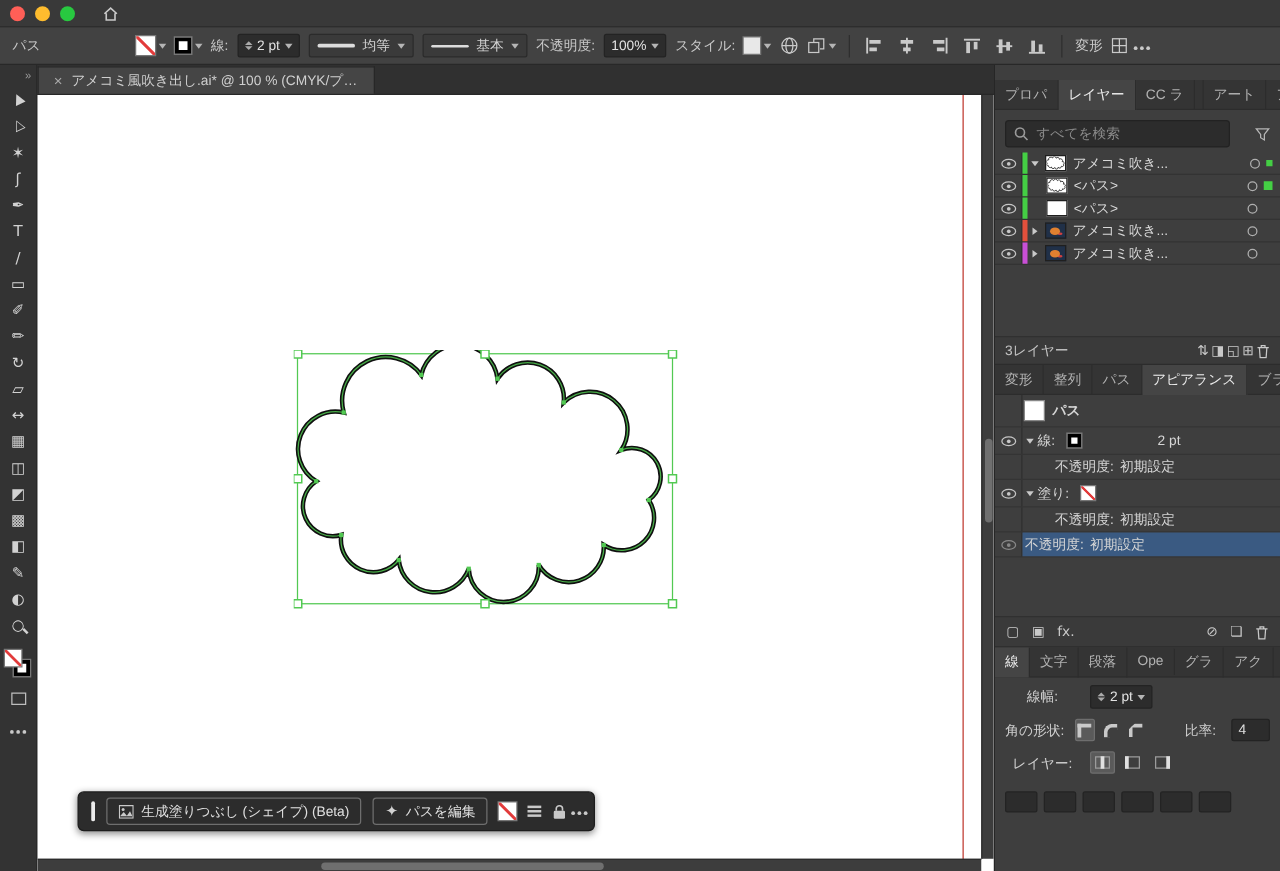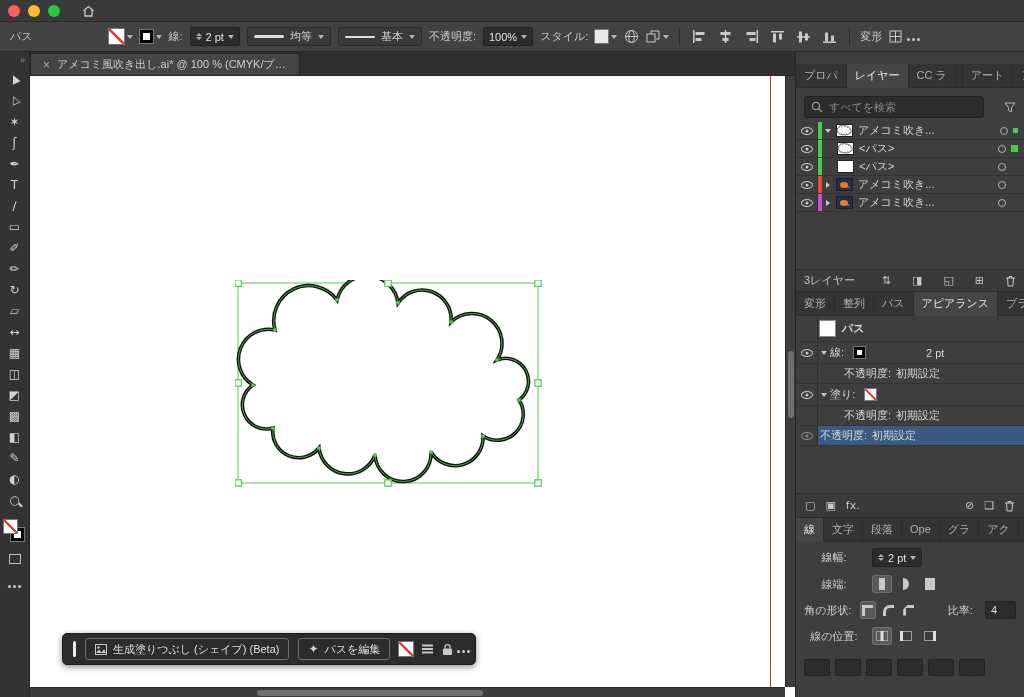--- a/index.html
+++ b/index.html
@@ -107,21 +107,21 @@
   .tri-r{width:0;height:0;border-top:3.5px solid transparent;border-bottom:3.5px solid transparent;border-left:4.5px solid #c9c9c9}
   .indent{width:13px}
   .thumb{width:17px;height:13px;background:#fff;border:1px solid #1f1f1f;margin:0 5px 0 2px;display:flex;align-items:center;justify-content:center;overflow:hidden}
   .thumb.dark{background:#203048;position:relative}
   .blob{position:absolute;left:3px;top:3px;width:8px;height:6px;border-radius:50%;background:#e08030;box-shadow:4px 2px 0 -2px #d04040}
   .lname{flex:1;color:#d8d8d8;white-space:nowrap;overflow:hidden;text-overflow:ellipsis}
   .target{width:8px;height:8px;border:1px solid #b0b0b0;border-radius:50%;margin-left:5px}
   .selbox{width:7px;height:7px;margin-left:5px}
   .selbox.sm{width:5px;height:5px}
   .layers-spacer{height:58px;border-bottom:1px solid #2c2c2c}
-  .lfooter{height:22px;display:flex;align-items:center;padding:0 8px;gap:21px;border-bottom:1px solid #2c2c2c;background:#3a3a3a}
+  .lfooter{height:22px;display:flex;align-items:center;padding:0 8px;gap:2px;border-bottom:1px solid #2c2c2c;background:#3a3a3a}
   .lstatus{color:#c3c3c3;margin-right:auto}
   .fico{font-family:"DejaVu Sans",sans-serif;font-size:11px;color:#c9c9c9;line-height:1}
   
   .ap-body{background:#3e3e3e}
   .ap-row{display:flex;align-items:center;height:22px;border-bottom:1px solid #343434}
   .ap-row.sub{height:20px}
   .ap-head{height:26px}
   .bigsw{width:15px;height:15px;background:#fff;box-shadow:0 0 0 1px #888;margin:0 7px 0 2px}
   .ap-lbl{color:#d6d6d6;margin-right:5px}
   .ap-val{color:#d6d6d6}
@@ -638,47 +638,35 @@
         <span class="cb-input">
           <span class="stepper">
               <i class="up"></i>
               <i class="dn"></i>
             </span>
           <span>2 pt</span>
           <span class="dar"></span>
         </span>
       </div>
       <div class="sp-row">
-        <span class="sp-lbl">線端:</span>
-        <span class="icbtn on">
-            <span class="cap"></span>
-          </span>
-        <span class="icbtn">
-            <span class="cap round"></span>
-          </span>
-        <span class="icbtn">
-            <span class="cap proj"></span>
-          </span>
-      </div>
-      <div class="sp-row">
         <span class="sp-lbl">角の形状:</span>
         <span class="icbtn on">
             <span class="corner"></span>
           </span>
         <span class="icbtn">
             <span class="corner round"></span>
           </span>
         <span class="icbtn">
             <span class="corner bevel"></span>
           </span>
         <span class="sp-lbl" style="width:auto;margin-left:27px">比率:</span>
         <span class="mini-input">4</span>
       </div>
       <div class="sp-row">
-        <span class="sp-lbl">線の位置:</span>
+        <span class="sp-lbl">レイヤー:</span>
         <span class="icbtn on">
             <span class="alignpos c"></span>
           </span>
         <span class="icbtn">
             <span class="alignpos"></span>
           </span>
         <span class="icbtn">
             <span class="alignpos o"></span>
           </span>
       </div>

